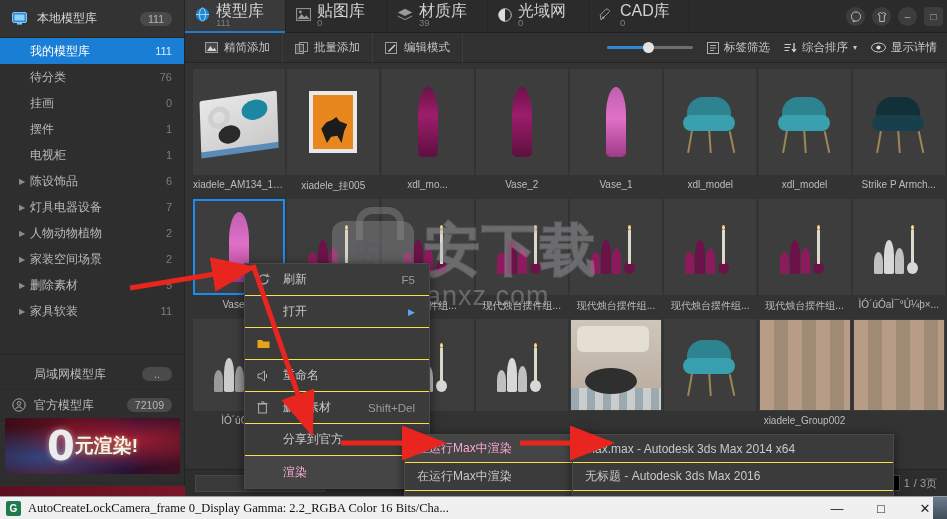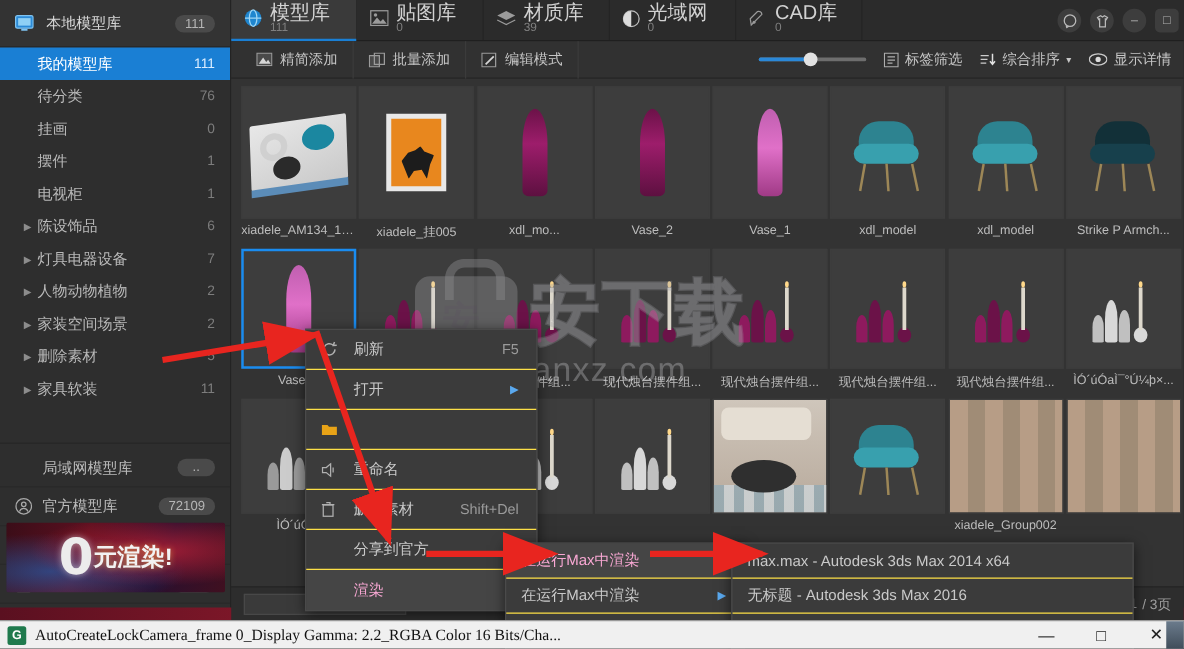--- a/index.html
+++ b/index.html
@@ -245,21 +245,21 @@
   .mi:last-child { border-bottom:none; }
   .mi .mic { width:26px; display:flex; align-items:center; color:#a8a8a8; }
   .mi .mlbl { flex:1; }
   .mi .msc { color:#9a9a9a; font-size:11.5px; margin-left:18px; }
   .mi .marr { color:#5aa9ef; font-size:9px; margin-left:14px; }
   .mi.hl { background:#454545; }
   .mi.hl .mlbl { color:#f9a8d4; }
 
   #menu1 { left:244px; top:263px; width:186px; }
   #menu2 { left:404px; top:434px; width:192px; }
-  #menu3 { left:572px; top:434px; width:322px;margin-left:13px; }
+  #menu3 { left:572px; top:434px; width:322px; }
   #menu2 .mi, #menu3 .mi { height:28px; }
 
   
   .arrow-svg { position:absolute; left:0; top:0; width:947px; height:519px;
     pointer-events:none; z-index:60; }
 
   
   .statusbar {
     position:absolute; left:185px; top:469px; width:762px; height:27px;
     background:#2d2d2d; border-top:1px solid #242424;

